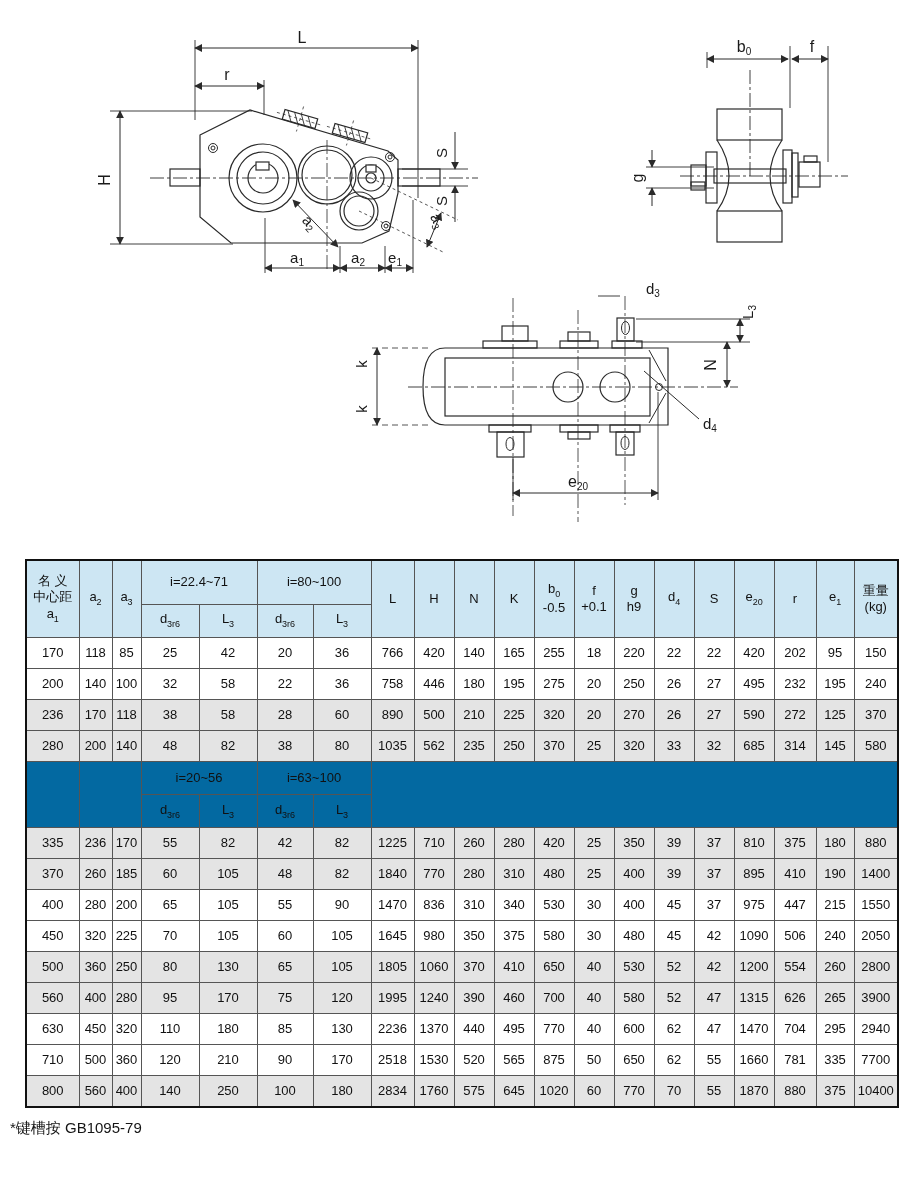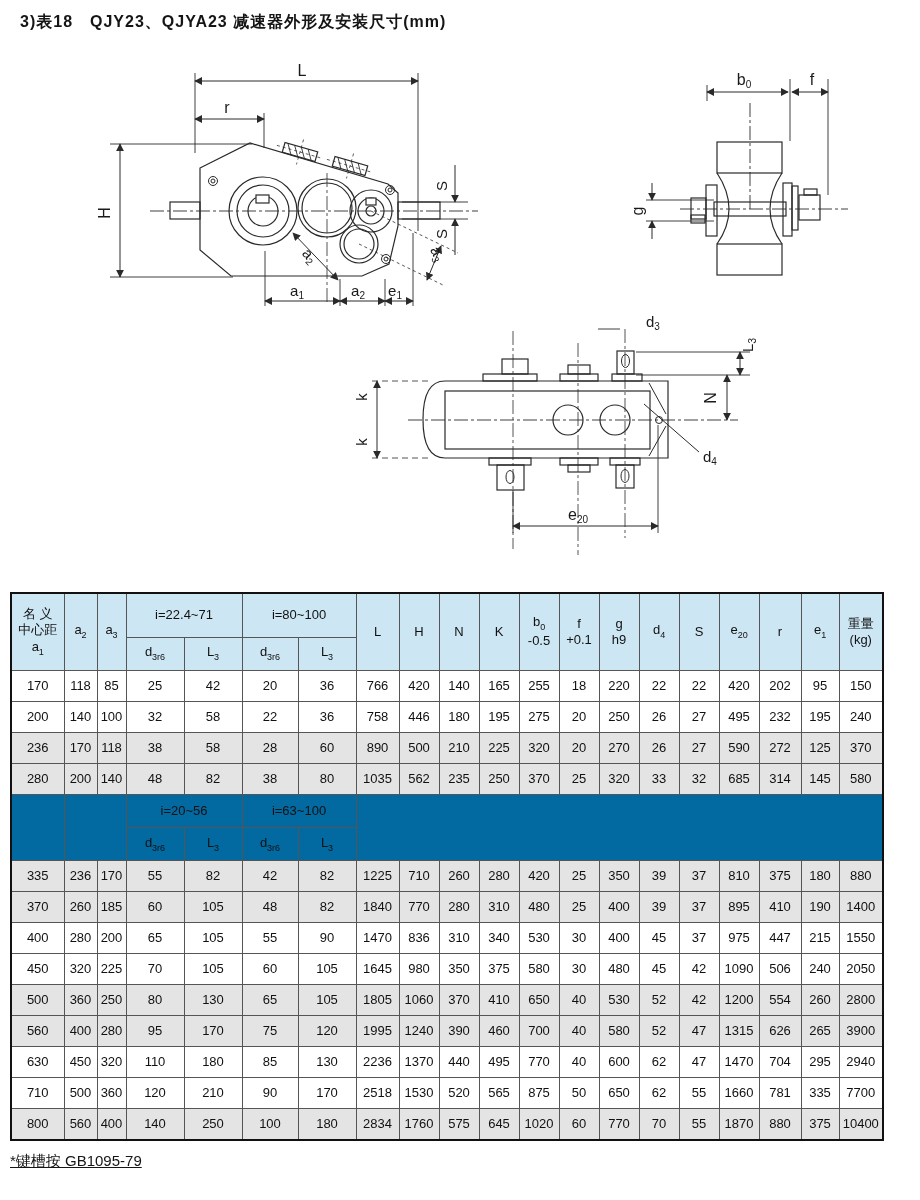--- a/index.html
+++ b/index.html
@@ -3,39 +3,38 @@
 <meta charset="utf-8">
 <style>
   html,body{margin:0;padding:0;background:#fff;width:920px;font-family:"Liberation Sans",sans-serif;color:#111;}
   .page{width:920px;height:1200px;position:relative;background:#fff;overflow:hidden;}
   .title{margin:12px 0 0 20px;font-size:16px;font-weight:bold;letter-spacing:1px;color:#151515;}
   svg text{fill:#1a1a1a;font-family:"Liberation Sans",sans-serif;}
   .lbl{font-size:15px;}
   .big{font-size:16px;}
   .sub{font-size:10px;}
   
-  .tblwrap{margin:30px 0 0 10px;}
+  .tblwrap{margin:30px 0 0 25px;}
   table{border-collapse:collapse;table-layout:fixed;width:872px;border:2px solid #111;}
   th,td{border:1px solid #555;text-align:center;vertical-align:middle;font-size:13px;padding:0;overflow:hidden;}
   thead th{background:#cde6f3;font-weight:normal;line-height:1.25;}
   tbody td{height:30px;background:#fff;}
   tr.shaded td{background:#e4e4e4;}
   .hrow1{height:44px;}
   .hrow2{height:33px;}
   .mb td{background:#0369a1;height:32px;}
   sub{font-size:9px;}
   .fnotes{margin:8px 0 0 10px;}
-  .fnote{font-size:15px;line-height:1.55;color:#151515;text-decoration:underline;}
+  .fnote{font-size:15px;line-height:1.55;color:#151515;}
 </style>
 </head>
 <body>
 
 <div class="page">
 
-  <div class="title">3)表18　QJY23、QJYA23 减速器外形及安装尺寸(mm)</div>
 
   <svg width="920" height="525" viewBox="0 40 920 525">
     <defs>
       <marker id="aE" viewBox="0 0 10 10" refX="9" refY="5" markerWidth="8" markerHeight="8" orient="auto">
         <path d="M0,0 L10,5 L0,10 z" fill="#2a2a2a"></path>
       </marker>
       <marker id="aS" viewBox="0 0 10 10" refX="1" refY="5" markerWidth="8" markerHeight="8" orient="auto">
         <path d="M10,0 L0,5 L10,10 z" fill="#2a2a2a"></path>
       </marker>
     </defs>

